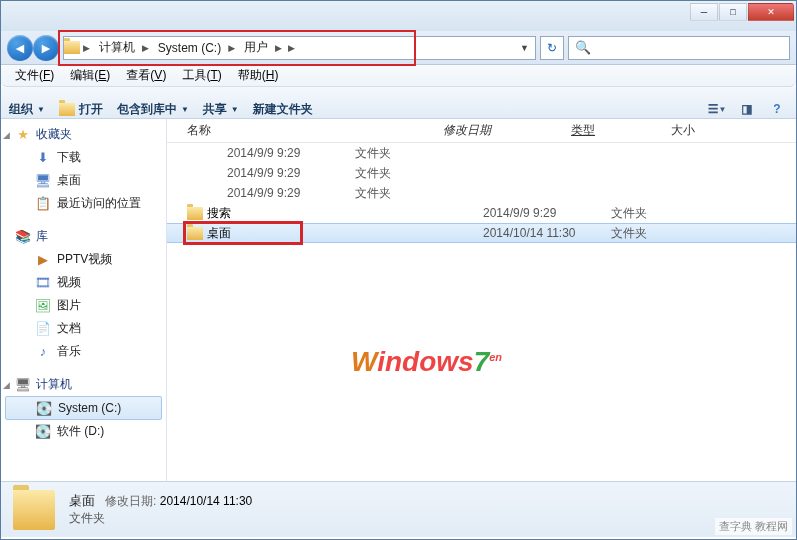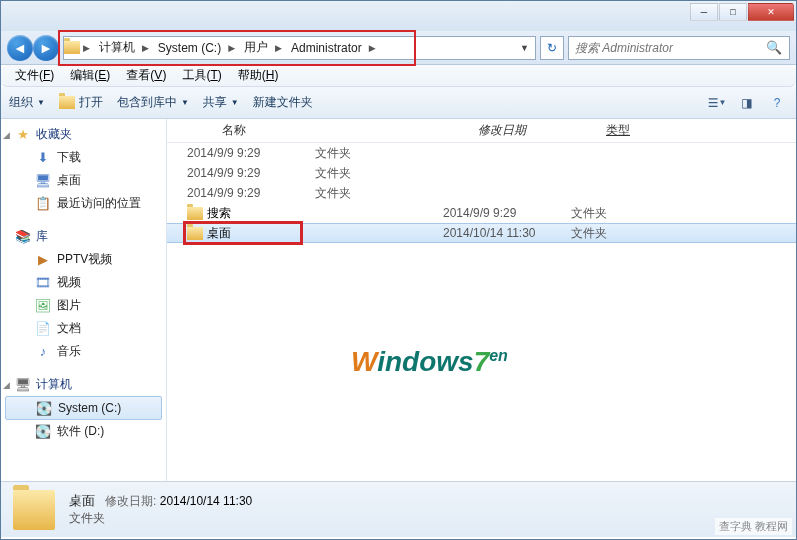--- a/index.html
+++ b/index.html
@@ -17,51 +17,51 @@
 .crumb { display: flex; align-items: center; height: 100%; font-size: 12px; color: #222; padding: 0 4px 0 6px; }
 .crumb-sep { font-size: 9px; color: #555; padding: 0 3px; }
 .addr-drop { padding: 0 6px; color: #444; font-size: 9px; margin-left: auto; }
 .refresh { width: 24px; height: 24px; background: #fff; border: 1px solid #93a8c2; display: flex; align-items: center; justify-content: center; color: #1560b8; font-size: 12px; }
 .search-box { width: 222px; height: 24px; background: #fff; border: 1px solid #93a8c2; display: flex; align-items: center; padding: 0 6px; }
 .search-box input { border: none; outline: none; flex: 1; font-size: 12px; font-style: italic; color: #888; }
 .search-box .sicon { color: #4b6fa6; font-size: 13px; }
 .menubar { height: 22px; background: linear-gradient(#f8fafc,#eef4fa); display: flex; align-items: center; padding: 0 8px; gap: 4px; font-size: 12px; border-bottom: 1px solid #d4dde8; border-radius: 6px; }
 .menu-item { padding: 2px 6px; }
 .menu-item u { text-decoration: underline; }
-.toolbar { height: 32px; background: linear-gradient(#f4f8fc,#e2ecf6); display: flex; align-items: center; padding: 0 8px; gap: 14px; font-size: 12px; color: #1a3a5e; border-bottom: 1px solid #c5d3e4; }
+.toolbar { height: 32px; background: linear-gradient(#f4f8fc,#e2ecf6); display: flex; align-items: flex-end; padding: 0 8px; gap: 14px; font-size: 12px; color: #1a3a5e; border-bottom: 1px solid #c5d3e4; font-weight: bold; }
 .tb-item { display: flex; align-items: center; gap: 4px; }
 .tb-item .dd { font-size: 8px; }
 .tb-right { margin-left: auto; display: flex; gap: 8px; align-items: center; }
 .tb-icon { width: 22px; height: 18px; display: flex; align-items: center; justify-content: center; color: #3a5a80; }
 .body-area { display: flex; height: 362px; }
 .sidebar { width: 166px; background: #fff; border-right: 1px solid #dce4ee; overflow-y: auto; padding: 4px 0; font-size: 12px; }
 .tree-group { margin-bottom: 10px; }
 .tree-head { display: flex; align-items: center; gap: 5px; padding: 3px 2px 3px 14px; color: #1a3a7a; position: relative; }
 .tree-head .expander { position: absolute; left: 2px; font-size: 9px; color: #888; }
 .tree-child { display: flex; align-items: center; gap: 6px; padding: 3px 2px 3px 34px; color: #222; }
 .tree-child.selected { background: linear-gradient(#e8f2fc,#d6e8f9); border: 1px solid #a6c8ea; border-radius: 2px; margin: 0 4px; padding-left: 30px; }
 .ticon { width: 16px; height: 16px; display: inline-flex; align-items: center; justify-content: center; font-size: 13px; }
 .content { flex: 1; background: #fff; display: flex; flex-direction: column; }
 .col-headers { height: 24px; display: flex; align-items: center; font-size: 12px; color: #333; border-bottom: 1px solid #e5e9ef; padding-left: 20px; }
-.col-name { width: 256px; margin-left: 35px; }
+.col-name { width: 256px; }
 .col-date { width: 128px; font-style: italic; }
 .col-type { width: 100px; text-decoration: underline; }
 .col-size { flex: 1; }
 .file-rows { flex: 1; position: relative; }
 .file-row { height: 20px; display: flex; align-items: center; font-size: 12px; padding-left: 20px; }
 .file-row.selected { background: linear-gradient(#e4f0fc,#cfe5fa); border-top: 1px solid #a6c8ea; border-bottom: 1px solid #a6c8ea; }
 .file-row .fname { width: 256px; display: flex; align-items: center; gap: 4px; }
-.file-row .fdate { width: 128px; color: #555; }
+.file-row .fdate { width: 128px; color: #555; margin-left: 40px; }
 .file-row .ftype { width: 100px; color: #555; }
 .folder-icon { width: 16px; height: 13px; background: linear-gradient(#fce9a8,#e8b64a); border-radius: 1px 1px 0 0; position: relative; display: inline-block; }
 .folder-icon::before { content: ''; position: absolute; top: -3px; left: 0; width: 6px; height: 3px; background: #e8c66a; border-radius: 1px 1px 0 0; }
 .row-highlight { position: absolute; left: 16px; top: 78px; width: 120px; height: 24px; border: 3px solid #d4262a; pointer-events: none; }
 .watermark { position: absolute; left: 350px; top: 345px; font-size: 28px; font-weight: bold; font-style: italic; pointer-events: none; }
 .watermark .w1 { color: #e07b1c; }
-.watermark .w2 { color: #0f766e; }
+.watermark .w2 { color: #ef4444; }
 .watermark .w3 { color: #3aa84a; }
 .statusbar { height: 56px; background: linear-gradient(#eef4fa,#e2ecf6); border-top: 1px solid #c5d3e4; display: flex; align-items: center; padding: 0 12px; gap: 14px; font-size: 12px; }
 .status-icon { width: 42px; height: 40px; background: linear-gradient(#fce9a8,#e8b64a); border-radius: 2px; position: relative; }
 .status-icon::before { content:''; position:absolute; top:-5px; left:0; width:16px; height:5px; background:#e8c66a; border-radius:2px 2px 0 0; }
 .status-text .title { font-size: 13px; color: #222; }
 .status-text .sub { color: #555; }
 .corner-mark { position: absolute; right: 4px; bottom: 4px; font-size: 11px; color: #888; background: rgba(255,255,255,0.7); padding: 1px 4px; }
 </style>
 </head>
 <body>
@@ -82,27 +82,25 @@
     <span class="ticon">
         <span class="folder-icon"></span>
       </span>
     <span class="crumb-sep">▶</span>
     <span class="crumb">计算机</span>
     <span class="crumb-sep">▶</span>
     <span class="crumb">System (C:)</span>
     <span class="crumb-sep">▶</span>
     <span class="crumb">用户</span>
     <span class="crumb-sep">▶</span>
-    <span class="crumb">Administrator</span>
     <span class="crumb-sep">▶</span>
     <span class="addr-drop">▼</span>
   </div>
   <div class="refresh">↻</div>
   <div class="search-box">
-    <input placeholder="搜索 Administrator" style="">
     <span class="sicon">🔍</span>
   </div>
 </div>
 
 <div class="menubar" id="menubar">
     <div class="menu-item">文件(<u>F</u>)</div>
     <div class="menu-item">编辑(<u>E</u>)</div>
     <div class="menu-item">查看(<u>V</u>)</div>
     <div class="menu-item">工具(<u>T</u>)</div>
     <div class="menu-item">帮助(<u>H</u>)</div>
@@ -199,20 +197,21 @@
           <span>软件 (D:)</span>
         </div>
     </div>
   </div>
 
   <div class="content">
     <div class="col-headers">
       <div class="col-name">名称</div>
       <div class="col-date">修改日期</div>
       <div class="col-type">类型</div>
+      <div class="col-size">大小</div>
     </div>
     <div class="file-rows" id="filerows">
 
     <div class="file-row">
           <div class="fdate">2014/9/9 9:29</div>
           <div class="ftype">文件夹</div>
         </div>
         <div class="file-row">
           <div class="fdate">2014/9/9 9:29</div>
           <div class="ftype">文件夹</div>
@@ -233,21 +232,21 @@
           <div class="fname">
             <span class="folder-icon"></span>
             <span>桌面</span>
           </div>
           <div class="fdate">2014/10/14 11:30</div>
           <div class="ftype">文件夹</div>
         </div>
         <div class="row-highlight"></div>
       </div>
     <div class="watermark">
-      <span class="w1">W</span><span class="w2">indows</span><span class="w3">7</span><span class="w2" style="font-size:16px;vertical-align:super">en</span>
+      <span class="w1">W</span><span class="w2">indows</span><span class="w3">7</span><span class="w2" style="font-size:11px;vertical-align:super">en</span>
     </div>
   </div>
 </div>
 
 <div class="statusbar">
   <div class="status-icon"></div>
   <div class="status-text">
     <div><span class="title">桌面</span>&nbsp;&nbsp;&nbsp;<span style="color:#666">修改日期:</span> <span>2014/10/14 11:30</span></div>
     <div class="sub">文件夹</div>
   </div>

